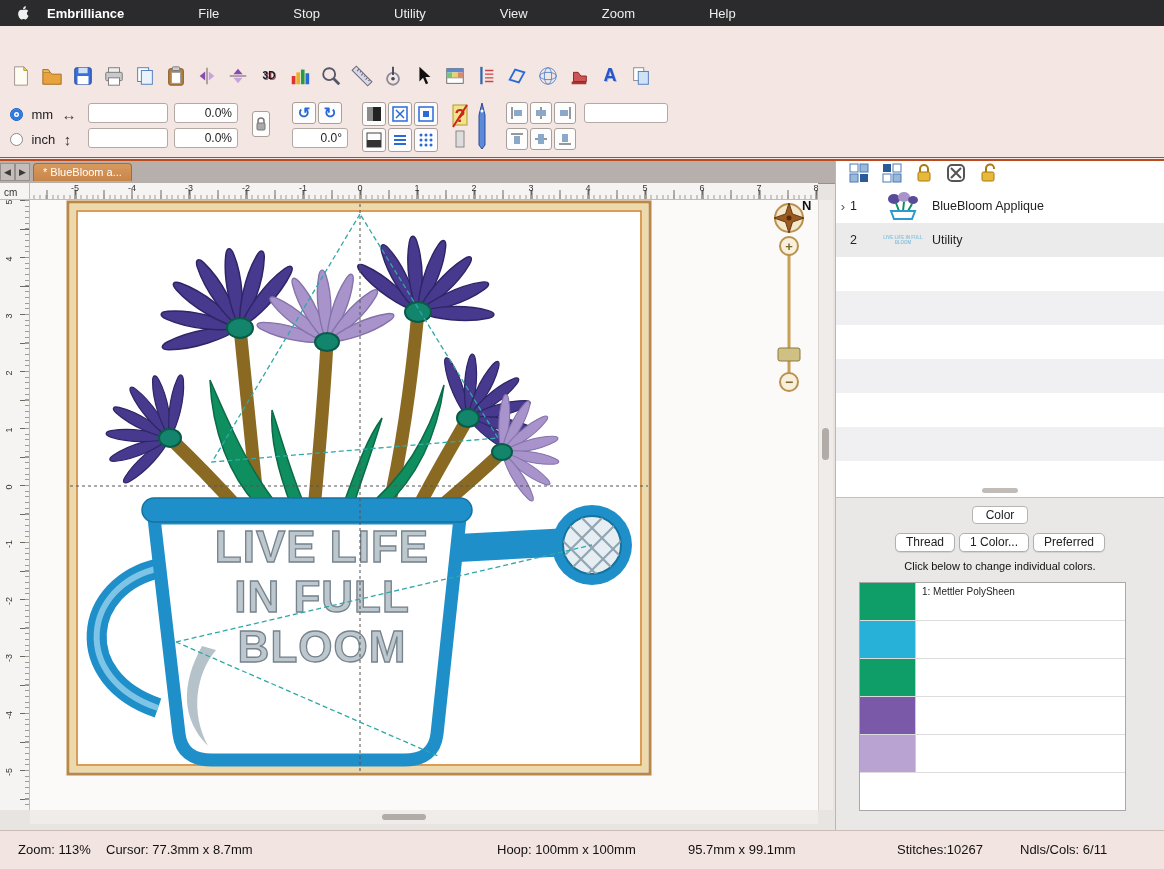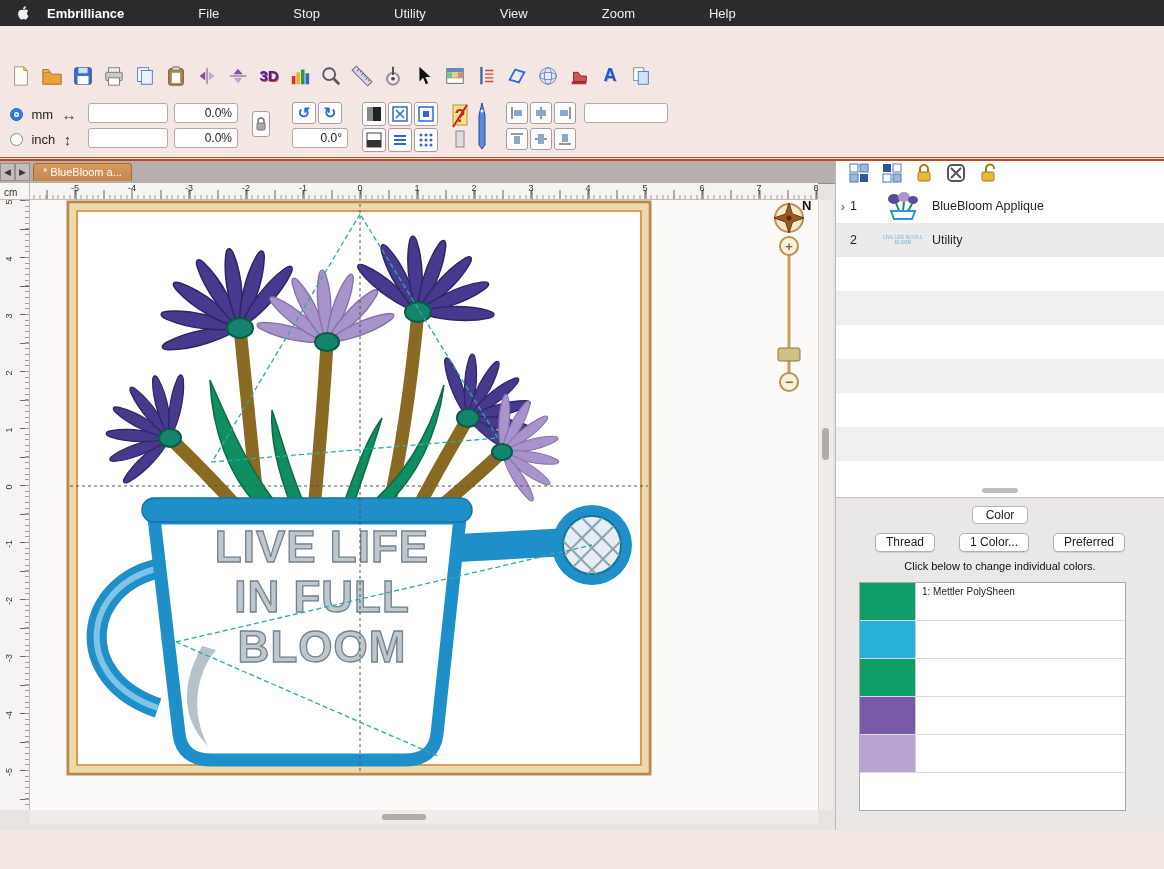--- a/index.html
+++ b/index.html
@@ -13,21 +13,21 @@
   
   #titlebar{position:absolute;left:0;top:26px;width:1164px;height:28px;background:#f4e6e3;}
   .tl{position:absolute;top:8px;width:12px;height:12px;border-radius:50%;}
   .tl.red{left:12px;background:#ff5f57;border:0.5px solid #d94a42;}
   .tl.yel{left:32px;background:#febc2e;border:0.5px solid #d9a022;}
   .tl.grn{left:52px;background:#28c840;border:0.5px solid #1ea832;}
   #wintitle{position:absolute;left:0;right:0;top:6px;text-align:center;font-size:13px;font-weight:bold;color:#3a3a3a;}
   
   #toolbar{position:absolute;left:0;top:54px;width:1164px;height:43px;display:flex;align-items:center;gap:5px;padding-left:8px;box-sizing:border-box;}
   .ticon{width:26px;height:28px;display:flex;align-items:center;justify-content:center;flex:0 0 auto;}
-  .t3d{font-weight:bold;font-size:15px;color:#4c1d95;text-shadow:1px 1px 0 #c05050;}
+  .t3d{font-weight:bold;font-size:10px;color:#0f172a;text-shadow:1px 1px 0 #c05050;}
   .tA{font-weight:bold;font-size:18px;color:#2a55c8;text-shadow:1px 1px 0 #9ab4e8;}
   
   #controls{position:absolute;left:0;top:97px;width:1164px;height:60px;}
   .radio{display:inline-block;width:13px;height:13px;border-radius:50%;border:1px solid #8a8a8a;background:#fff;vertical-align:middle;box-sizing:border-box;}
   .radio.on{background:#2a7ae2;border-color:#1c5cb8;box-shadow:inset 0 0 0 3px #2a7ae2, inset 0 0 0 4.5px #fff;}
   .ulabel{font-size:13px;color:#222;margin:0 4px;vertical-align:middle;}
   .uicon{font-size:15px;font-weight:bold;color:#444;vertical-align:middle;}
   .field{position:absolute;background:#fff;border:1px solid #b3a9a5;border-radius:3px;height:20px;font-size:12px;padding:0 5px;box-sizing:border-box;color:#222;font-family:"Liberation Sans",sans-serif;}
   .sbtn{position:absolute;background:#fdfdfd;border:1px solid #a89f9b;border-radius:3px;display:flex;align-items:center;justify-content:center;box-sizing:border-box;}
   .rotg{color:#2a6ad8;font-size:15px;font-weight:bold;}
@@ -64,21 +64,21 @@
   #objicons{position:absolute;left:0;top:0;width:328px;height:28px;display:flex;align-items:center;gap:13px;padding-left:13px;}
   .orow{position:absolute;left:0;width:328px;height:34px;display:flex;align-items:center;font-size:12.5px;color:#222;}
   .orow .exp{width:14px;text-align:center;color:#555;font-size:13px;}
   .orow .num{width:16px;text-align:left;}
   .othumb{width:46px;height:28px;margin:0 6px 0 14px;display:flex;align-items:center;justify-content:center;overflow:hidden;}
   .thumbtxt{font-size:4.5px;line-height:5px;color:#8fc3dd;font-weight:bold;text-align:center;width:40px;}
   #stripes{position:absolute;left:0;top:96px;width:328px;height:227px;background:repeating-linear-gradient(180deg,#ffffff 0 34px,#f0eff1 34px 68px);}
   #objresize{position:absolute;left:146px;top:327px;width:36px;height:5px;border-radius:3px;background:#c2bcb8;}
   #colorpanel{position:absolute;left:0;top:337px;width:328px;height:332px;background:#eae7e7;}
   #colorchip{margin:8px auto 0;width:54px;text-align:center;background:#fff;border:1px solid #b5b5b5;border-radius:4px;font-size:12px;color:#222;padding:1px 0;}
-  #colorbtns{display:flex;justify-content:center;gap:24px;margin-top:9px;}
+  #colorbtns{display:flex;justify-content:center;gap:4px;margin-top:9px;}
   .macbtn{background:#fff;border:1px solid #b0b0b0;border-radius:5px;font-size:12px;color:#222;padding:1px 10px 2px;box-shadow:0 1px 1px rgba(0,0,0,.1);}
   #colorhint{margin-top:8px;text-align:center;font-size:11px;color:#111;}
   #colorlist{position:absolute;left:23px;top:84px;width:267px;height:229px;background:#fff;border:1px solid #a8a8a8;box-sizing:border-box;overflow:hidden;}
   .crow{position:relative;width:100%;height:38px;border-bottom:1px solid #dcdcdc;box-sizing:border-box;}
   .cswatch{position:absolute;left:0;top:0;width:56px;height:37px;border-right:1px solid #ccc;box-sizing:border-box;}
   .clabel{position:absolute;left:62px;top:3px;font-size:10px;color:#222;line-height:12px;}
   
   #ctx{position:absolute;left:908px;top:600px;width:180px;background:#ececee;border:1px solid #b8b8b8;border-radius:6px;box-shadow:0 7px 20px rgba(0,0,0,.35);padding:4px 0;z-index:50;}
   .cm-item{position:relative;height:22px;line-height:22px;font-size:13px;color:#1a1a1a;padding:0 10px 0 26px;white-space:nowrap;}
   .cm-item .chk{position:absolute;left:8px;font-size:12px;}
@@ -594,13 +594,21 @@
           <div class="crow">
             <div class="cswatch" style="background: rgb(185, 163, 211);"></div>
             <div class="clabel"></div>
           </div>
         </div>
       </div>
     </div>
   </div>
 
 
+  <div id="statusbar">
+    <span style="left:18px;">Zoom: 113%</span>
+    <span style="left:106px;">Cursor: 77.3mm x 8.7mm</span>
+    <span style="left:497px;">Hoop: 100mm x 100mm</span>
+    <span style="left:688px;">95.7mm x 99.1mm</span>
+    <span style="left:897px;">Stitches:10267</span>
+    <span style="left:1020px;">Ndls/Cols: 6/11</span>
+  </div>
 </div>
 
 </body></html>

